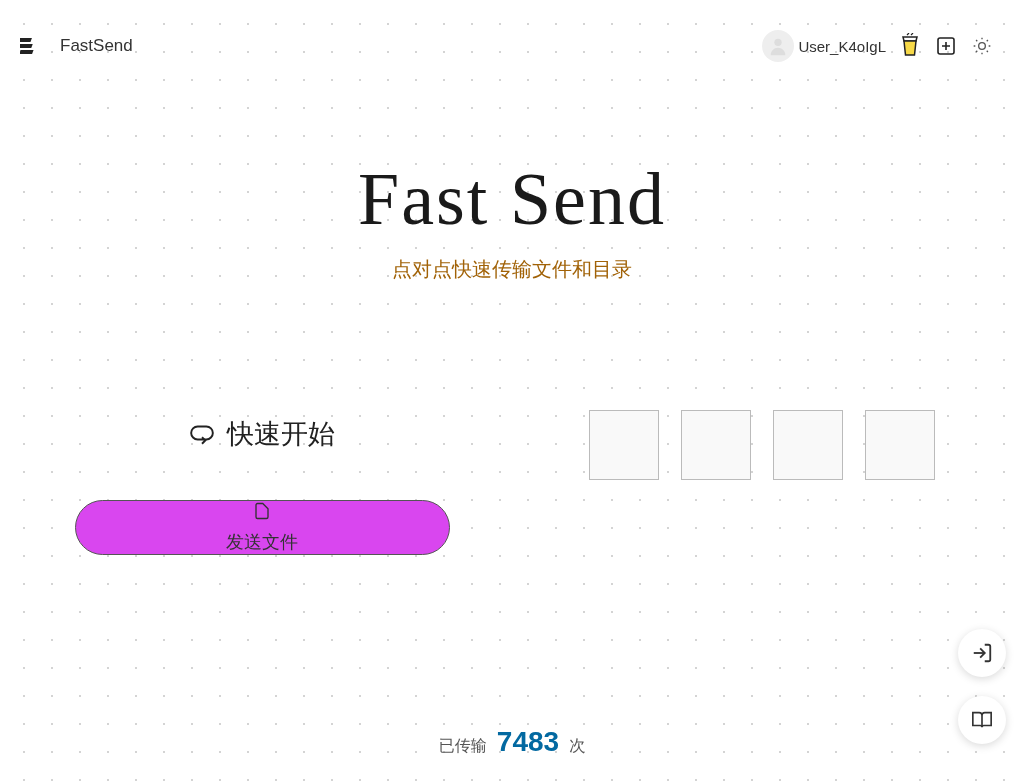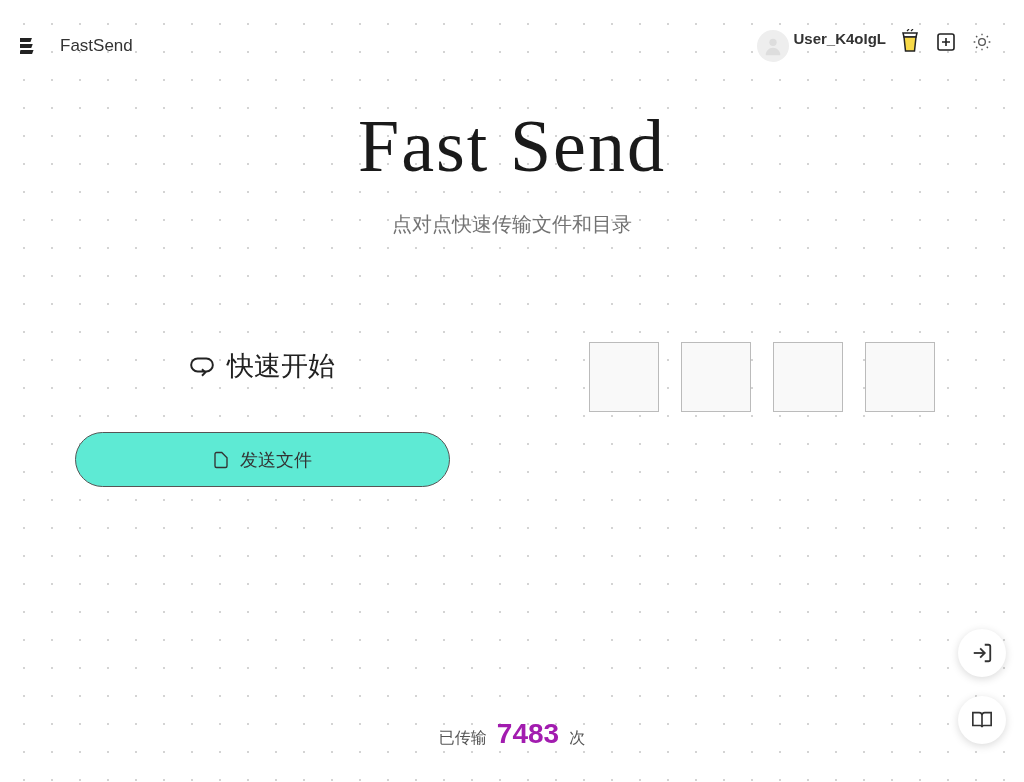--- a/index.html
+++ b/index.html
@@ -19,105 +19,106 @@
       justify-content: space-between;
       align-items: center;
       padding: 30px 30px 0 20px;
     }
     .logo-area { display: flex; align-items: center; gap: 10px; }
     .logo-icon {
       width: 30px; height: 24px;
       display:flex; align-items:center; justify-content:center;
     }
     .app-name { font-size: 17px; color:#333; }
-    .header-right { display: flex; align-items: flex-start; gap: 12px; font-weight: bold; }
+    .header-right { display: flex; align-items: center; gap: 12px; }
     .avatar {
       width: 32px; height: 32px; border-radius: 50%;
       background: #eee; display:flex; align-items:center; justify-content:center;
       color:#ccc;
     }
     .username { font-size:15px; color:#333; margin-left:-8px; }
     .hdr-btn {
       width: 24px; height: 24px;
       display:flex; align-items:center; justify-content:center;
       cursor:pointer; color:#333;
     }
     .cup-icon svg { display:block; }
     .main-title {
       text-align:center;
-      margin-top: 42px;
+      margin-top: 95px;
       font-family: Georgia, "Times New Roman", serif;
       font-size: 74px;
       font-weight:400;
       color:#1a1a1a;
       letter-spacing: 2px;
     }
     .subtitle {
       text-align:center;
-      margin-top:22px;
+      margin-top:14px;
       font-size: 20px;
-      color:#737373;
+      color:#a16207;
     }
     .columns {
       display:flex;
       justify-content:center;
       margin-top:110px;
       gap:80px;
       padding: 0 50px;
     }
-    .col { width: 420px; }
+    .col { width: 420px; margin-top: 23px; }
     .col-heading {
       display:flex; align-items:center; justify-content:center;
       gap:12px;
       font-size: 27px;
       color:#222;
       margin-bottom:48px;
     }
     .pill-btn {
       width: 375px;
       height: 55px;
       border: 1px solid #555;
       border-radius: 30px;
-      background: #5eead4;
+      background: #d946ef;
       display:flex; align-items:center; justify-content:center;
       gap:10px;
       font-size:18px;
       color:#333;
       cursor:pointer;
       margin: 0 auto 28px auto;
+      flex-direction: column;
     }
     .code-boxes {
       display:flex;
       justify-content:center;
       gap:22px;
       margin-top:-6px;
     }
     .code-box {
       width: 70px; height: 70px;
       border:1px solid #bbb;
       background:#f9f9f9;
       text-align:center;
       font-size:24px;
     }
     .footer-stat {
       position:absolute;
       left:0; right:0;
-      bottom:32px;
+      bottom:24px;
       text-align:center;
       font-size:16px;
       color:#555;
       display:flex;
       align-items:baseline;
       justify-content:center;
       gap:10px;
     }
     .footer-stat .big {
       font-size:28px;
       font-weight:600;
-      color:#a21caf;
+      color:#0369a1;
     }
     .float-btn {
       position:absolute;
       right: 18px;
       width:48px; height:48px;
       border-radius:50%;
       background:#fff;
       box-shadow: 0 2px 8px rgba(0,0,0,.15);
       display:flex; align-items:center; justify-content:center;
       cursor:pointer;

